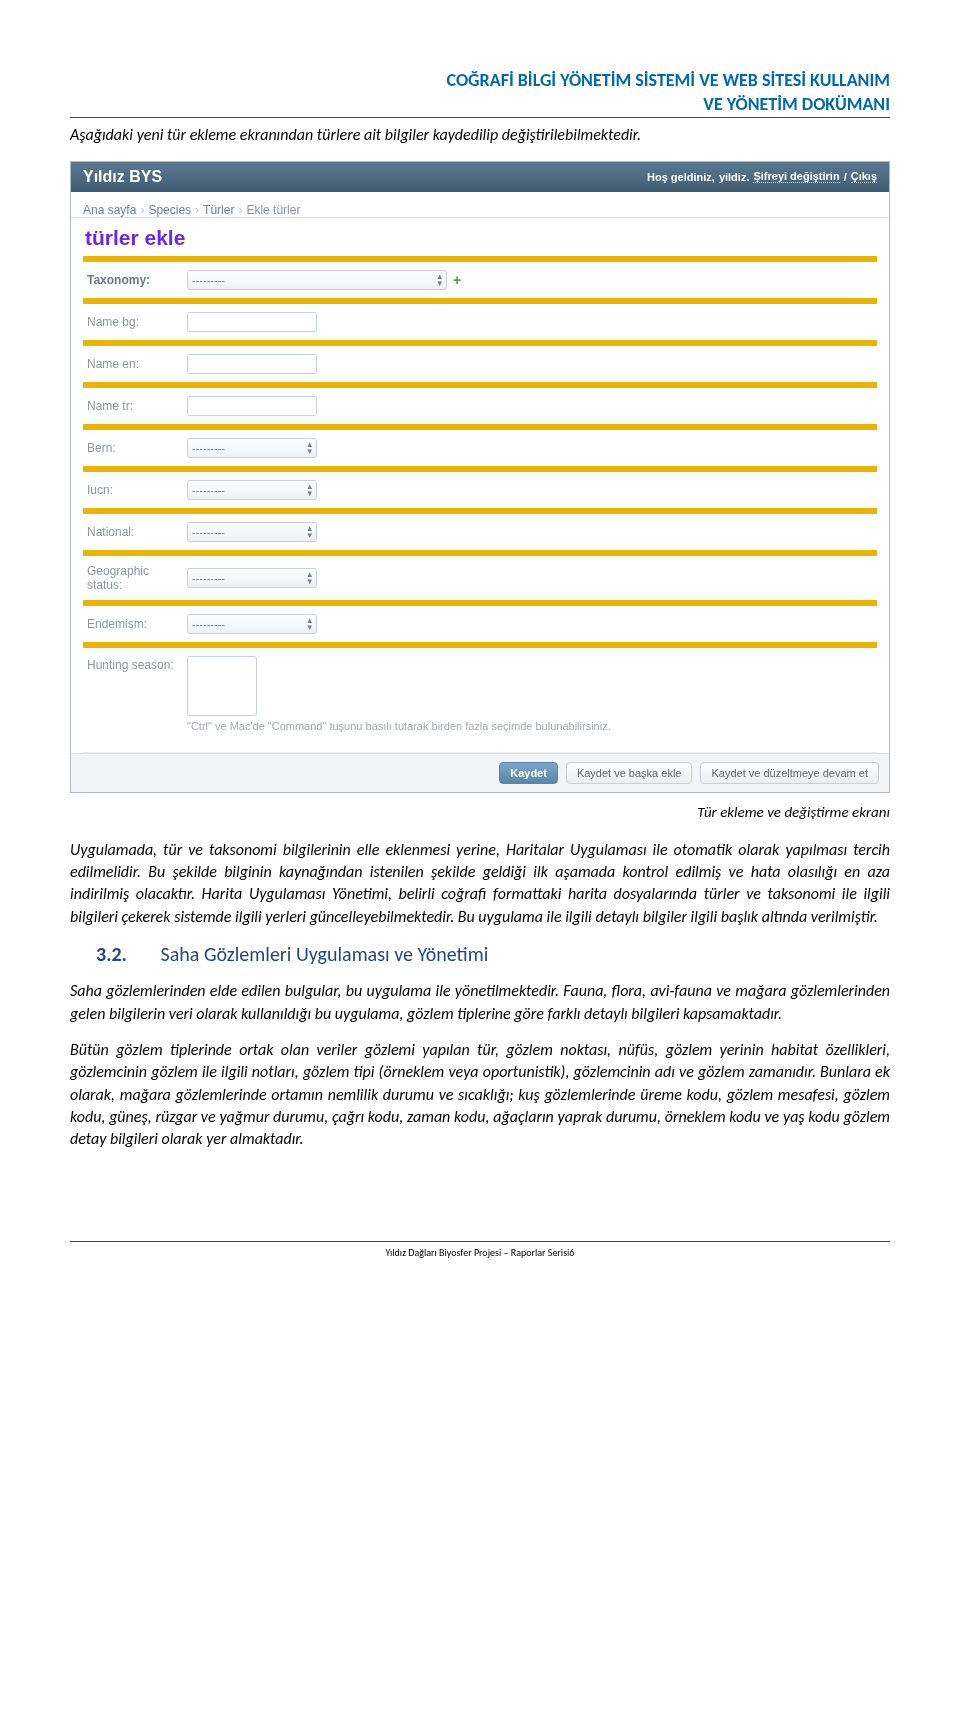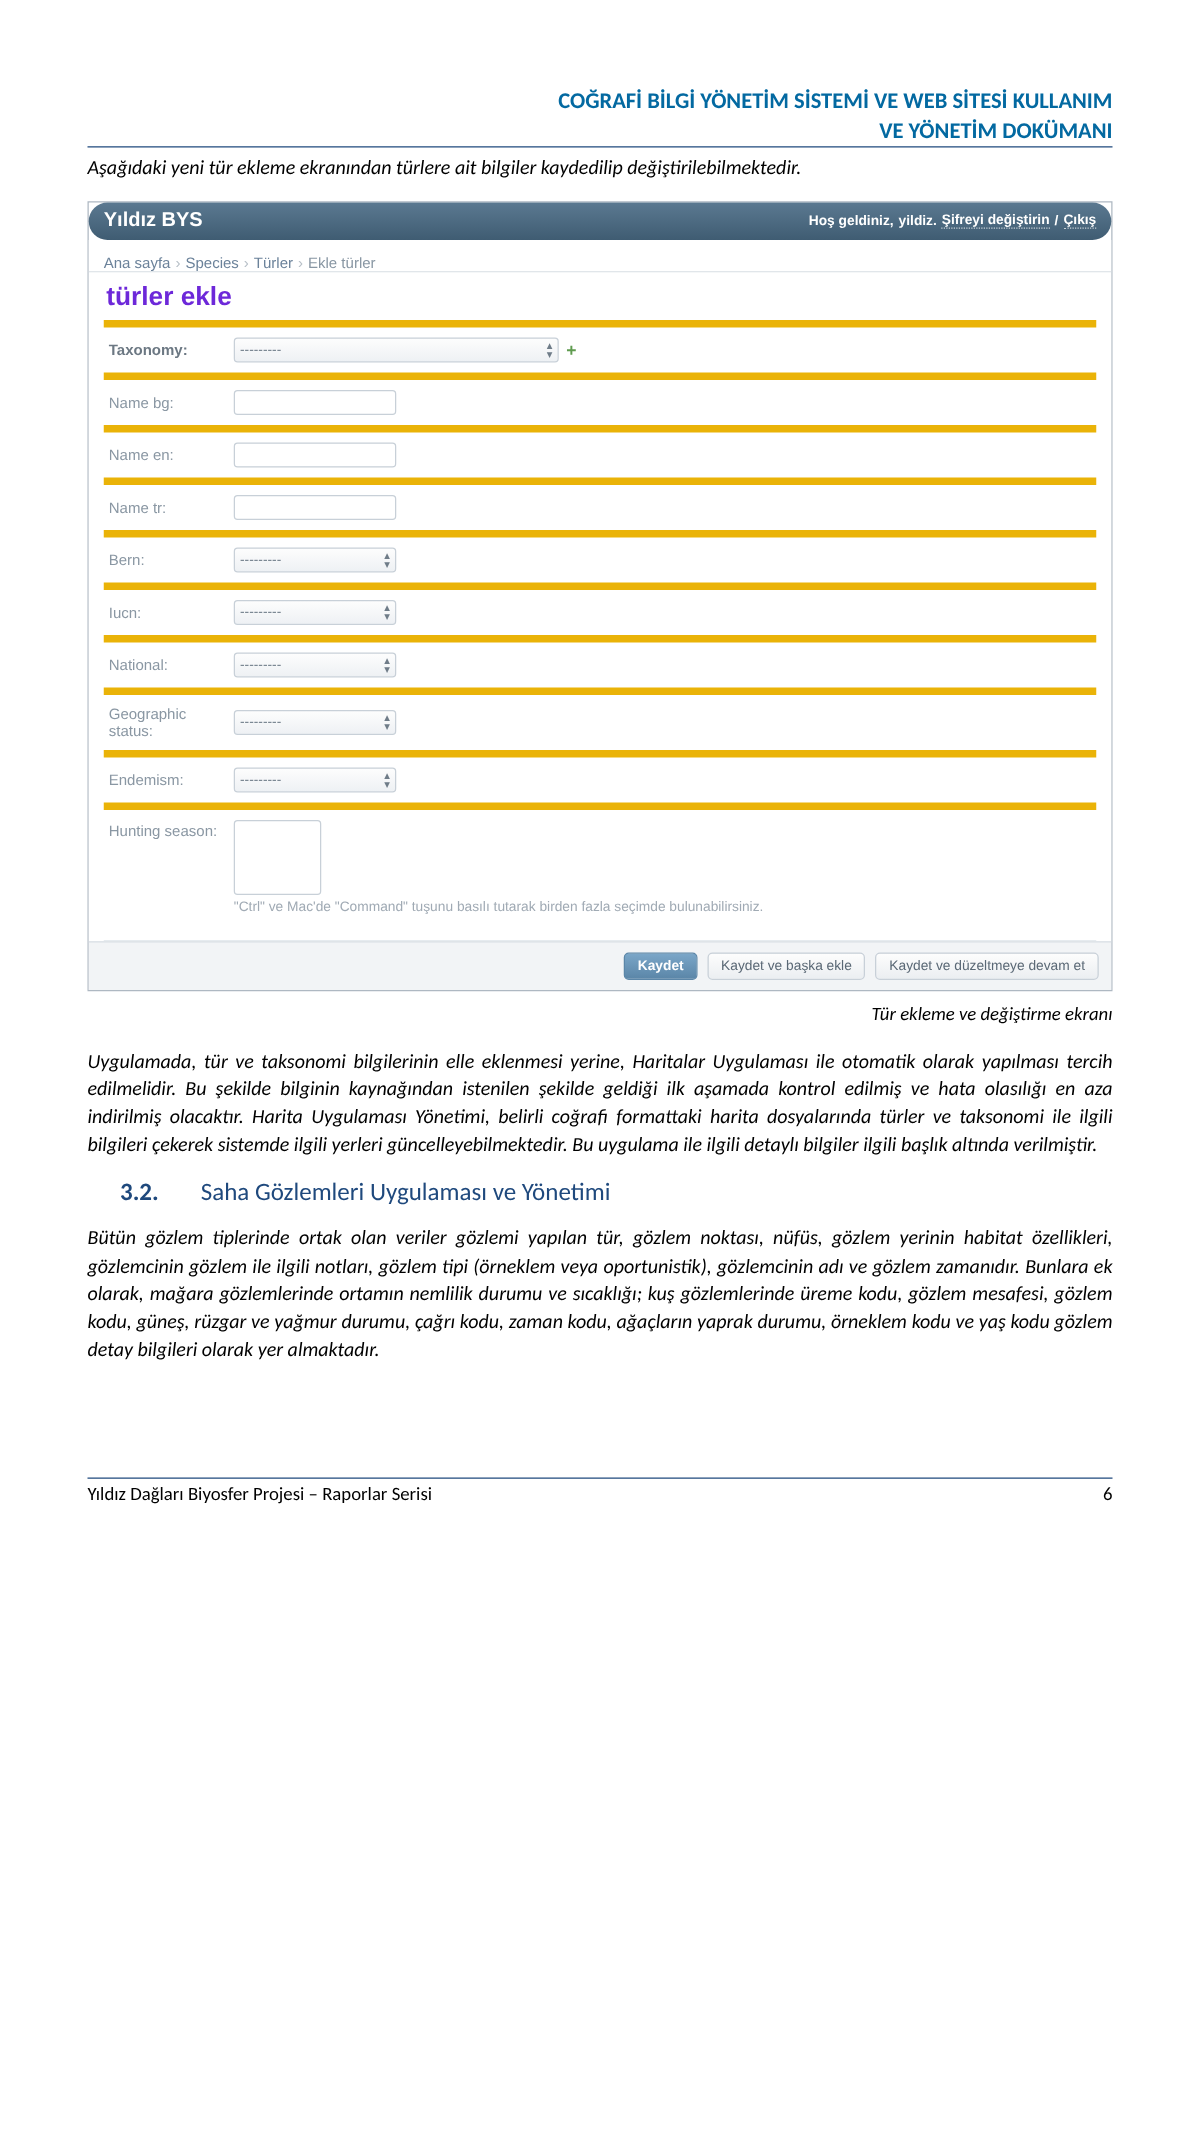--- a/index.html
+++ b/index.html
@@ -12,25 +12,25 @@
   .page { padding: 70px 70px 20px 70px; }
   .header-title { color: #0369a1; font-weight: bold; font-size: 18px; text-align: right; line-height: 1.2; margin-bottom: 2px; }
   .rule { border: none; border-top: 1px solid #1f497d; margin: 2px 0 6px 0; }
   .para { font-size: 16px; text-align: justify; line-height: 1.4; margin: 4px 0 14px 0; font-style: italic; }
   .section-num { color: #1f497d; font-weight: bold; font-size: 20px; }
   .section-title { color: #1f497d; font-size: 20px; margin-left: 30px; }
   .section-row { margin: 14px 0 14px 26px; }
   .caption { text-align: right; font-style: italic; font-size: 15px; margin: 10px 0 18px 0; }
   .footer { margin-top: 90px; }
   .footrule { border: none; border-top: 1px solid #1f497d; margin: 0 0 4px 0; }
-  .footer-row { display: flex; justify-content: space-between; font-size: 15px; }
+  .footer-row { display: flex; justify-content: center; font-size: 10px; }
 
   
   .shot { width: 820px; margin: 6px 0 4px 0; border: 1px solid #aeb8c2; background:#fff; font-family: "Lucida Grande","Segoe UI",Arial,sans-serif; }
-  .topbar { background: linear-gradient(#5b7991,#3f5c72); height: 30px; display:flex; align-items:center; justify-content:space-between; padding:0 12px; color:#fff; font-size:14px;border-radius:15px; }
+  .topbar { background: linear-gradient(#5b7991,#3f5c72); height: 30px; display:flex; align-items:center; justify-content:space-between; padding:0 12px; color:#fff; font-size:14px; }
   .topbar-left { font-weight:bold; font-size:16px; }
   .topbar-right { font-size:11px; font-weight:bold; display:flex; gap:4px; align-items:flex-end; }
   .crumbbar { background:#fff; height:26px; border-bottom:1px solid #d7dee4; padding:0 12px; display:flex; align-items:flex-end; font-size:12px; color:#8896a3; }
   .crumbbar a { color:#6b829a; text-decoration:none; }
   .crumbbar .sep { margin:0 4px; color:#b8c0c8; }
   .content-area { background:#fff; padding: 8px 12px 0 12px; }
   .pagetitle { color:#6d28d9; font-size:21px; font-weight:bold; margin:0 0 6px 2px; }
   .form-row { display:flex; align-items:center; border-top:6px solid #eab308; padding:8px 4px; font-size:12px; }
   .form-row:first-of-type { border-top:1px solid #e6ebef; }
   .flabel { width:100px; color:#8a97a3; }
@@ -171,20 +171,21 @@
 
   <div class="caption">Tür ekleme ve değiştirme ekranı</div>
 
   <div class="para">Uygulamada, tür ve taksonomi bilgilerinin elle eklenmesi yerine, Haritalar Uygulaması ile otomatik olarak yapılması tercih edilmelidir. Bu şekilde bilginin kaynağından istenilen şekilde geldiği ilk aşamada kontrol edilmiş ve hata olasılığı en aza indirilmiş olacaktır. Harita Uygulaması Yönetimi, belirli coğrafi formattaki harita dosyalarında türler ve taksonomi ile ilgili bilgileri çekerek sistemde ilgili yerleri güncelleyebilmektedir. Bu uygulama ile ilgili detaylı bilgiler ilgili başlık altında verilmiştir.</div>
 
   <div class="section-row">
     <span class="section-num">3.2.</span>
     <span class="section-title">Saha Gözlemleri Uygulaması ve Yönetimi</span>
   </div>
 
+  <div class="para">Saha gözlemlerinden elde edilen bulgular, bu uygulama ile yönetilmektedir. Fauna, flora, avi-fauna ve mağara gözlemlerinden gelen bilgilerin veri olarak kullanıldığı bu uygulama, gözlem tiplerine göre farklı detaylı bilgileri kapsamaktadır.</div>
   <div class="para">Bütün gözlem tiplerinde ortak olan veriler gözlemi yapılan tür, gözlem noktası, nüfüs, gözlem yerinin habitat özellikleri, gözlemcinin gözlem ile ilgili notları, gözlem tipi (örneklem veya oportunistik), gözlemcinin adı ve gözlem zamanıdır. Bunlara ek olarak, mağara gözlemlerinde ortamın nemlilik durumu ve sıcaklığı; kuş gözlemlerinde üreme kodu, gözlem mesafesi, gözlem kodu, güneş, rüzgar ve yağmur durumu, çağrı kodu, zaman kodu, ağaçların yaprak durumu, örneklem kodu ve yaş kodu gözlem detay bilgileri olarak yer almaktadır.</div>
 
   <div class="footer">
     <hr class="footrule">
     <div class="footer-row">
       <span>Yıldız Dağları Biyosfer Projesi – Raporlar Serisi</span>
       <span>6</span>
     </div>
   </div>
 </div>

